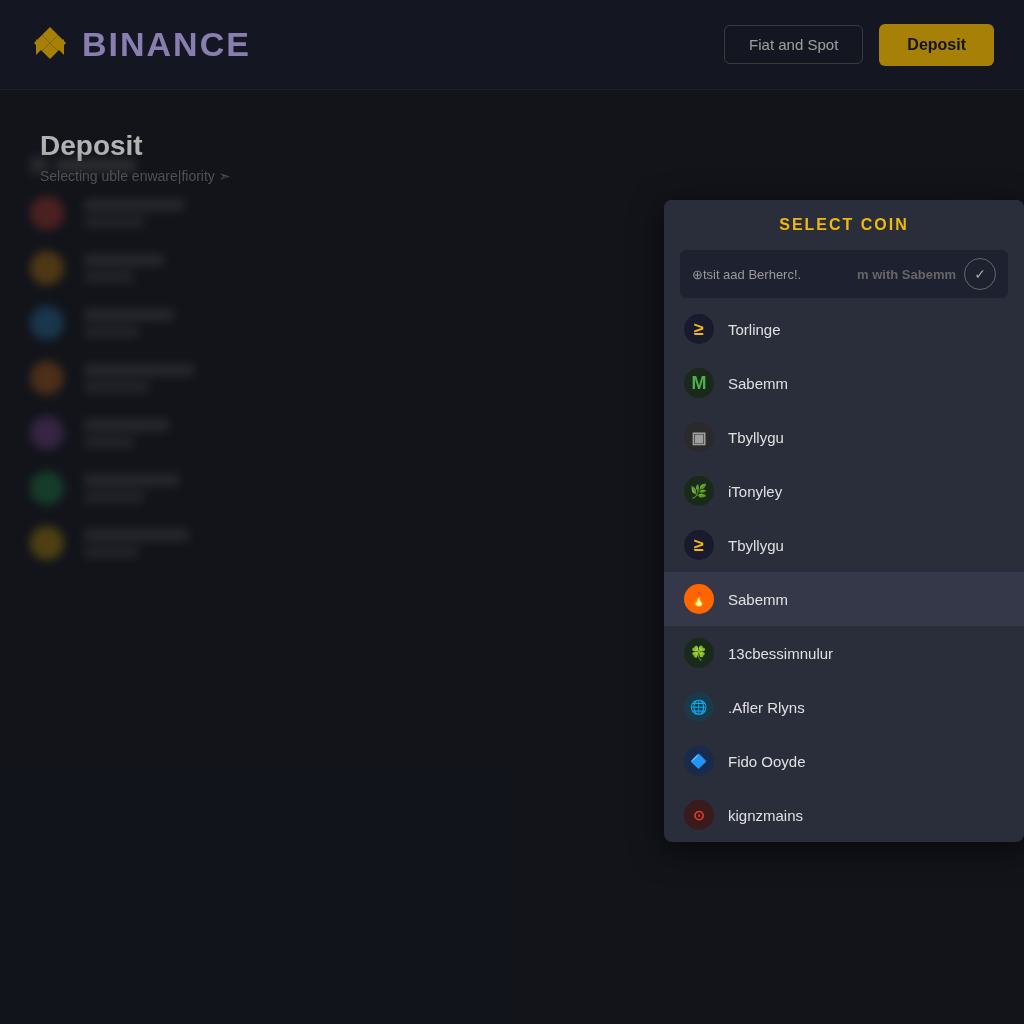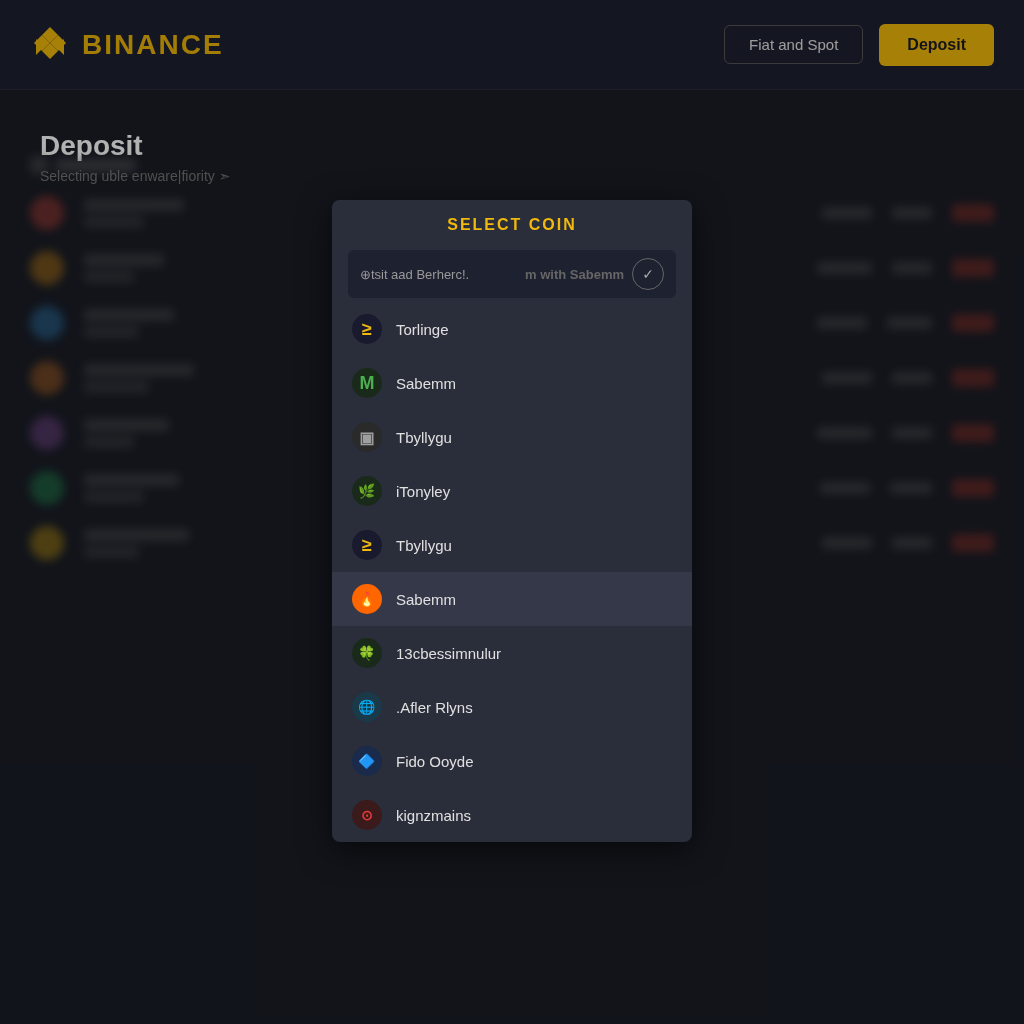--- a/index.html
+++ b/index.html
@@ -30,23 +30,23 @@
       align-items: center;
       gap: 12px;
     }
 
     .logo-icon {
       width: 40px;
       height: 40px;
     }
 
     .logo-text {
-      font-size: 28px;
-      font-weight: bold;
-      color: #eab308;
+      font-size: 34px;
+      font-weight: bold;
+      color: #c4b5fd;
       letter-spacing: 2px;
     }
 
     .header-right {
       display: flex;
       align-items: center;
       gap: 16px;
     }
 
     .fiat-spot-btn {
@@ -92,21 +92,21 @@
     
     .overlay {
       position: absolute;
       top: 0;
       left: 0;
       right: 0;
       bottom: 0;
       background: rgba(0,0,0,0.3);
       display: flex;
       align-items: flex-start;
-      justify-content: center;
+      justify-content: flex-end;
       padding-top: 200px;
     }
 
     .dropdown-container {
       width: 360px;
       background: #2a2d3a;
       border-radius: 8px;
       overflow: hidden;
       box-shadow: 0 8px 32px rgba(0,0,0,0.6);
     }

